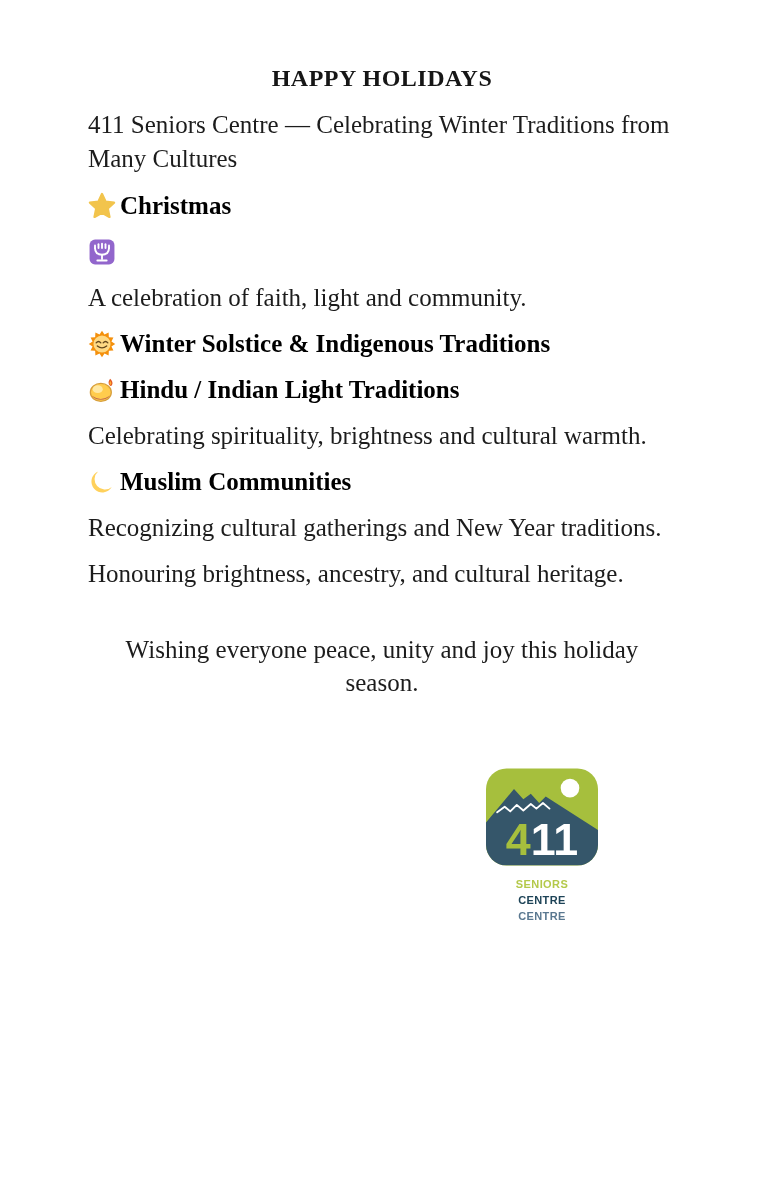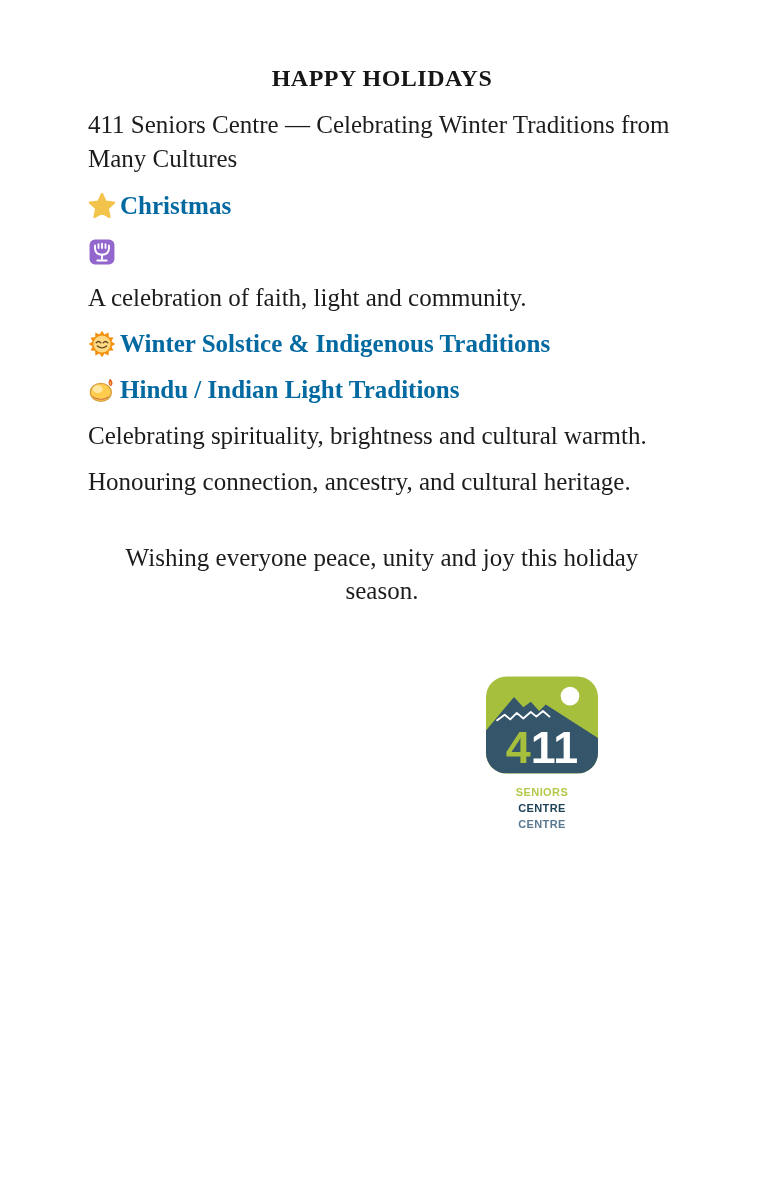--- a/index.html
+++ b/index.html
@@ -17,21 +17,21 @@
     letter-spacing: 0.5px; line-height: 1.2;
     margin: 14px 0 15px 0; color: #161616;
   }
   .subtitle {
     font-size: 25px; line-height: 34px; 
     max-width: 600px; margin: 0 auto 13px auto;
   }
 
   .section-heading {
     font-size: 25px; font-weight: 700; line-height: 33px;
-    margin: 13px 0; color: #0369a1;
+    margin: 13px 0; color: #000000;
   }
   .section-heading .label { white-space: pre-wrap; }
   .icon {
     display: inline-block; width: 28px; height: 28px;
     vertical-align: -6px; margin-right: 4px;
   }
   .icon svg { width: 28px; height: 28px; display: block; }
 
   .section-body {
     font-size: 25px; line-height: 33px;
@@ -119,23 +119,33 @@
           <ellipse cx="12.5" cy="17" rx="6.5" ry="5" fill="#ffe8a3"></ellipse>
           <path d="M5 25.5 Q16.5 33.5 28 25.5 Q24 30.5 16.5 30.5 Q9 30.5 5 25.5 Z" fill="#c1694f"></path>
           <path d="M28.5 3.5 C32 7 32.5 10.5 29.5 13 C26.5 11.5 25 8 28.5 3.5 Z" fill="#e25822"></path>
           <path d="M28.7 6.5 C30.3 8.5 30.4 10.3 28.9 11.6 C27.5 10.7 26.9 9 28.7 6.5 Z" fill="#ffac33"></path>
         </svg>
       </span><span class="label">Hindu / Indian Light Traditions</span>
     </h2>
     <p class="section-body">Celebrating spirituality, brightness and cultural warmth.</p>
   </div>
 
+  <div class="section">
+    <h2 class="section-heading">
+      <span class="icon">
+        <svg viewBox="0 0 36 36">
+          <path d="M30.5 24.5 A14 14 0 1 1 13 4.5 A12 12 0 0 0 30.5 24.5 Z" fill="#ffd15c"></path>
+        </svg>
+      </span><span class="label">Muslim Communities</span>
+    </h2>
+    <p class="section-body">Recognizing cultural gatherings and New Year traditions.</p>
+  </div>
 
   <div class="section">
-    <p class="section-body">Honouring connection, ancestry, and cultural heritage.</p>
+    <p class="section-body">Honouring brightness, ancestry, and cultural heritage.</p>
   </div>
 
   <p class="closing">Wishing everyone peace, unity and joy this holiday season.</p>
 
   <div class="logo-block">
     <div class="logo-mark">
       <svg viewBox="0 0 120 104">
         <defs>
           <clipPath id="logoClip">
               <rect x="0" y="0" width="120" height="104" rx="22"></rect>

